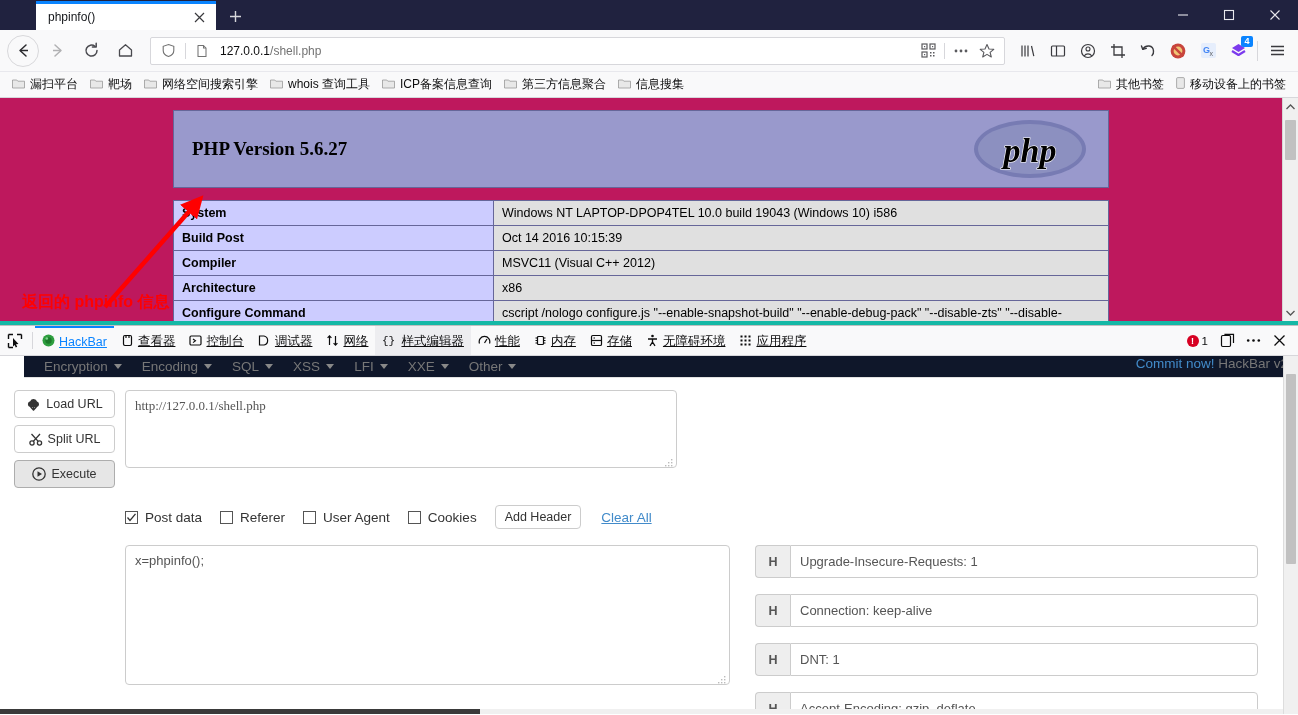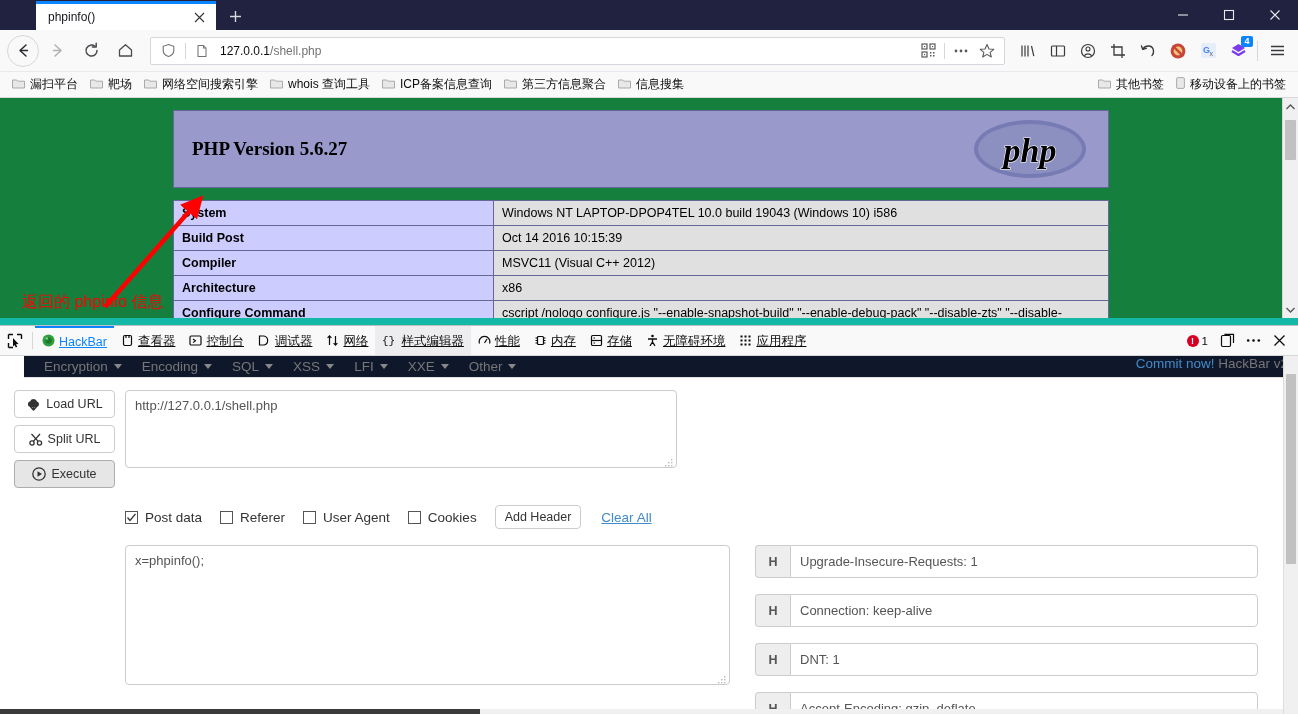--- a/index.html
+++ b/index.html
@@ -59,22 +59,22 @@
   }
 
   
   .bookmarks { height:26px; background:#f9f9fa; display:flex; align-items:center;
     padding:0 6px; border-bottom:1px solid #d7d7db; font-size:12px; color:#0c0c0d; position:relative; }
   .bm { display:flex; align-items:center; padding:2px 6px; white-space:nowrap; }
   .bm-label { margin-left:5px; }
   .bm-right { position:absolute; right:6px; display:flex; align-items:center; }
 
   
-  .viewport { position:relative; height:227px; background:#15803d; overflow:hidden;
-     border-bottom:7px solid #14b8a6; }
+  .viewport { position:relative; height:227px; background:#be185d; overflow:hidden;
+     border-bottom:4px solid #14b8a6; }
   .page { position:absolute; left:0; top:0; right:16px; bottom:0; overflow:hidden; }
   .php-wrap { width:936px; margin:0 auto; padding-top:12px; }
   .php-banner {
     background:#9999cc; border:1px solid #666699; height:78px;
     display:flex; align-items:center; justify-content:space-between; padding:0 18px;
   }
   .php-version { font-size:19px; font-weight:bold; color:#000; font-family:"Liberation Serif", serif; }
   .php-logo { width:120px; height:64px; }
   .php-table { width:100%; border-collapse:collapse; margin-top:12px; font-size:12.5px; }
   .php-table td { border:1px solid #666699; padding:4px 8px; height:25px; }
@@ -82,21 +82,21 @@
   .php-table td.v { background:#e0e0e0; color:#000; }
   .scrollbar-v {
     position:absolute; right:0; top:0; width:16px; bottom:0; background:#f0f0f0;
     border-left:1px solid #d7d7d7;
   }
   .sb-arrow { height:17px; display:flex; align-items:center; justify-content:center; color:#606060; font-size:9px; }
   .sb-arrow.bottom { position:absolute; bottom:0; left:0; right:0; }
   .sb-thumb { position:absolute; left:2px; right:2px; top:22px; height:40px; background:#c1c1c1; border-radius:1px; }
 
   
-  .annot { position:absolute; left:0; top:0; width:1298px; height:715px; pointer-events:none; }
+  .annot { position:absolute; left:0; top:0; width:1298px; height:715px; pointer-events:none;font-weight:bold; }
   .annot-text {
     position:absolute; left:22px; top:292px; color:#ff0000; font-size:16px;
     font-family:"Liberation Sans", sans-serif; white-space:nowrap;
   }
 
   
   .devtools { height:100%; background:#fff; border-top:1px solid #c0c0c0; display:flex; flex-direction:column; }
   .dt-tabbar { height:30px; background:#f9f9fa; display:flex; align-items:stretch;
     border-bottom:1px solid #d7d7db; position:relative; }
   .dt-pickbtn { width:30px; display:flex; align-items:center; justify-content:center; color:#0c0c0d; }
@@ -128,21 +128,21 @@
   .hb-btncol { display:flex; flex-direction:column; width:101px; }
   .hb-btn {
     height:28px; border:1px solid #ccc; border-radius:4px; background:#fff;
     display:flex; align-items:center; justify-content:center; font-size:12.5px;
     color:#333; margin-bottom:7px;
   }
   .hb-btn.pressed { background:#e6e6e6; border-color:#adadad; }
   .hb-btn .bi { margin-right:5px; display:flex; align-items:center; }
   .hb-url {
     flex:1; margin-left:10px; height:78px; border:1px solid #ccc; border-radius:4px;
-    padding:7px 9px; font-size:13px; color:#555; position:relative; max-width:552px;
+    padding:7px 9px; font-size:13px; color:#555; position:relative; max-width:552px;font-family:Liberation Serif, serif;
   }
   .resize-grip { position:absolute; right:2px; bottom:2px; width:9px; height:9px; }
 
   .hb-checkrow { display:flex; align-items:center; margin-top:10px; padding-left:111px; }
   .hb-check { display:flex; align-items:center; margin-right:18px; font-size:13.5px; color:#333; }
   .cbox { width:13px; height:13px; border:1px solid #555; background:#fff; margin-right:7px;
     display:flex; align-items:center; justify-content:center; }
   .cbox svg { display:block; }
   .hb-addheader { height:24px; border:1px solid #ccc; border-radius:4px; background:#fff;
     font-size:12.5px; color:#333; display:flex; align-items:center; padding:0 9px; margin-right:20px; }

